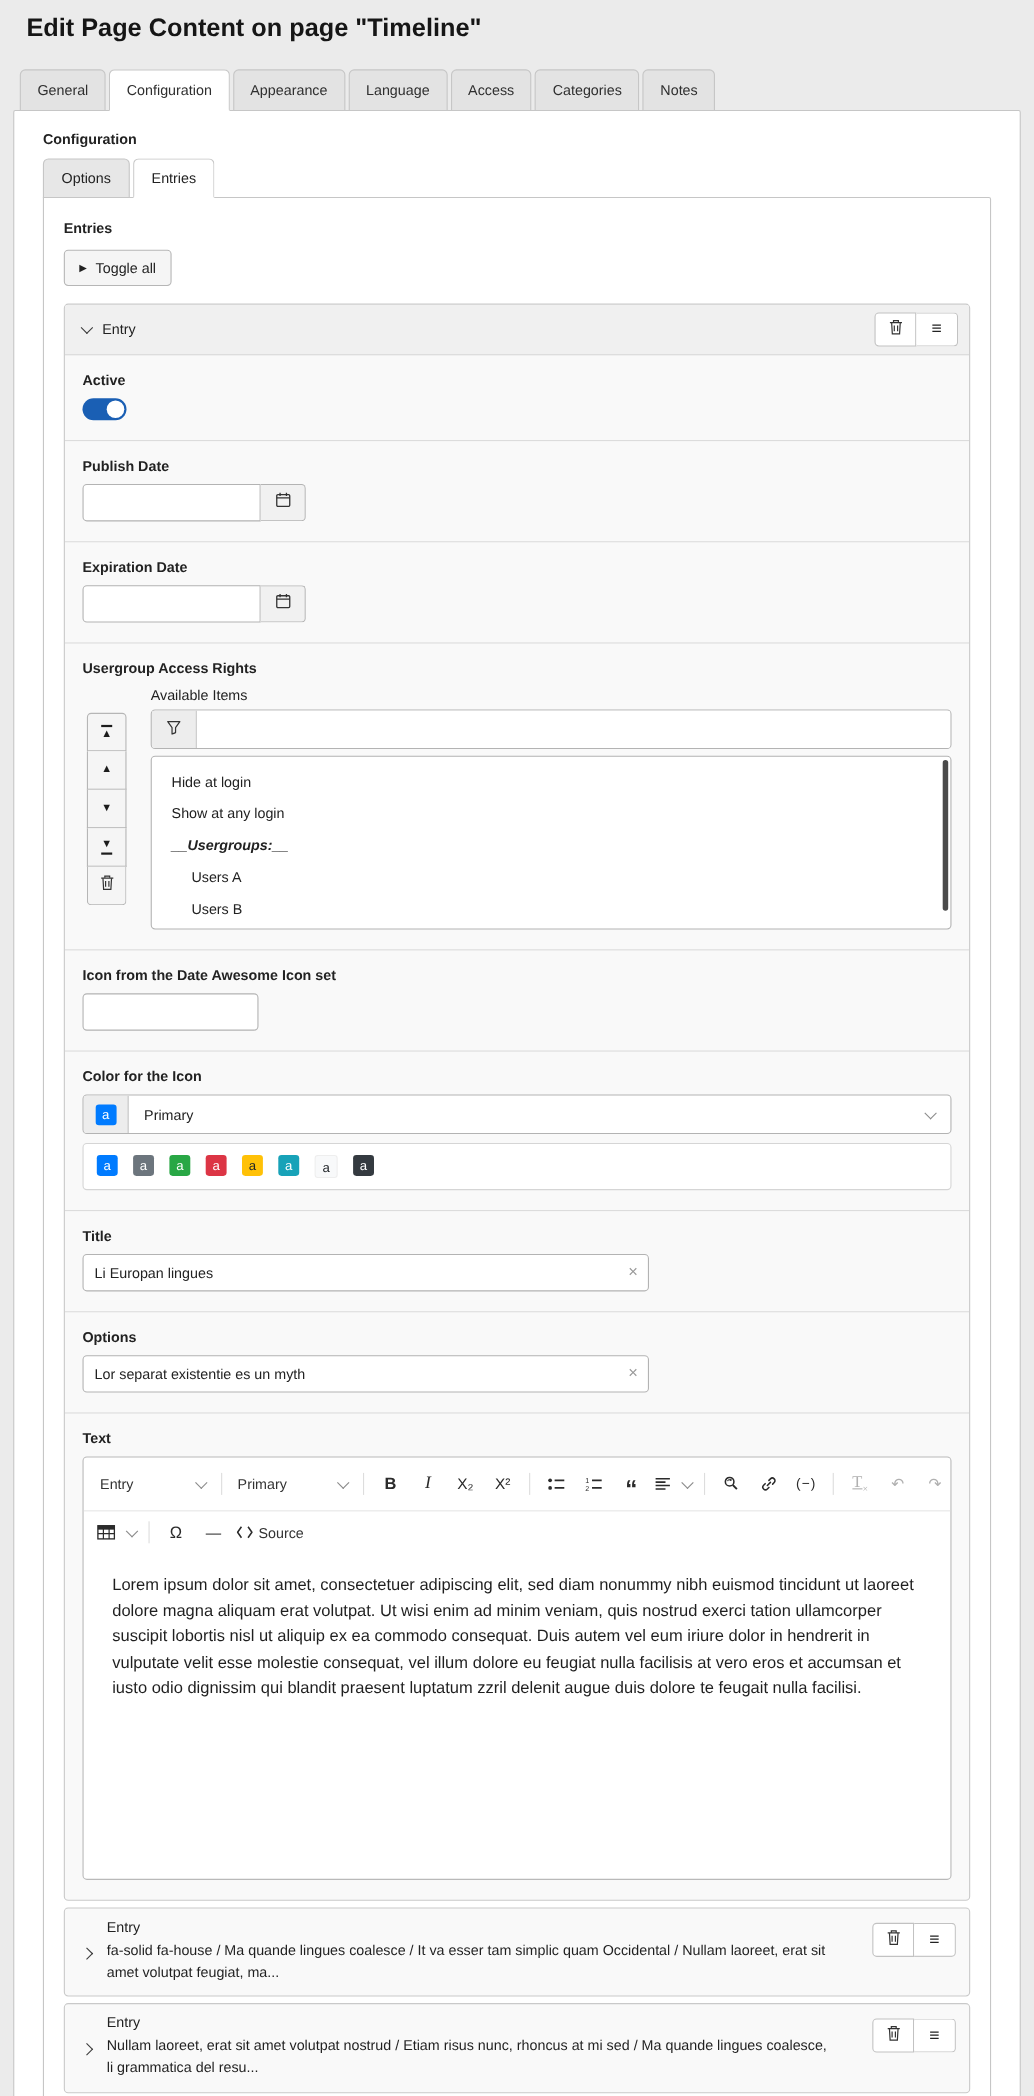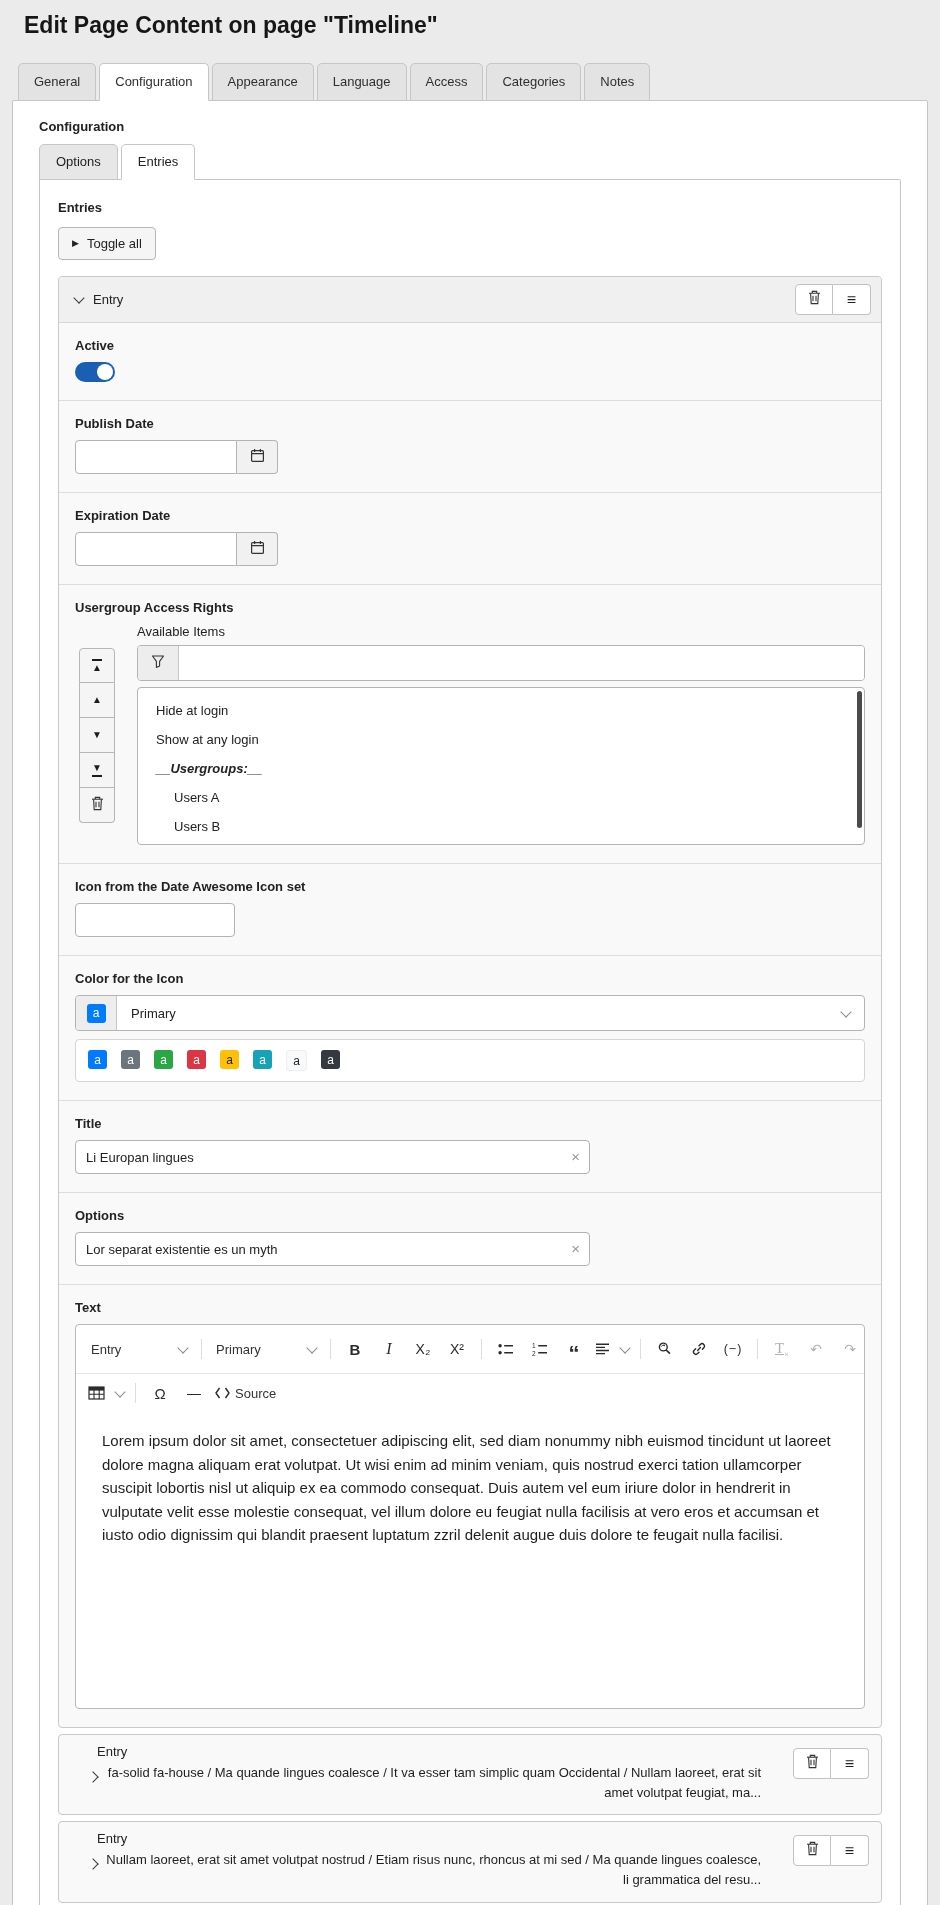--- a/index.html
+++ b/index.html
@@ -96,21 +96,21 @@
   .tb-quote{font-size:22px;font-weight:700;line-height:6px;padding-top:10px;}
   .tb-paren{font-size:12.5px;letter-spacing:1px;}
   .tb-omega{font-size:15px;}
   .tb-label{font-size:13px;color:#333;}
   .tx-wrap{font-family:"Liberation Serif",serif;font-size:15px;text-decoration:underline;}
   .tx-wrap sub{font-size:9px;text-decoration:none;}
   .editor-content{min-height:296px;padding:17px 28px 17px 26px;font-size:15px;line-height:1.57;color:#1f1f1f;box-sizing:border-box;}
 
   .c-entry{position:relative;border:1px solid #c9c9c9;border-radius:4px;background:#f9f9f9;margin-top:6px;padding:9px 120px 11px 16px;}
   .c-title{font-size:13px;margin-left:22px;}
-  .c-line{display:flex;margin-top:4px;text-align:right;}
+  .c-line{display:flex;margin-top:4px;}
   .c-chev{width:22px;padding-top:4px;flex:none;}
   .c-preview{font-size:13px;line-height:1.55;color:#1f1f1f;}
   .c-actions{position:absolute;right:12px;top:13px;display:flex;}
 </style>
 </head>
 <body>
 
 <div class="page">
   <h1>Edit Page Content on page "Timeline"</h1>
 

